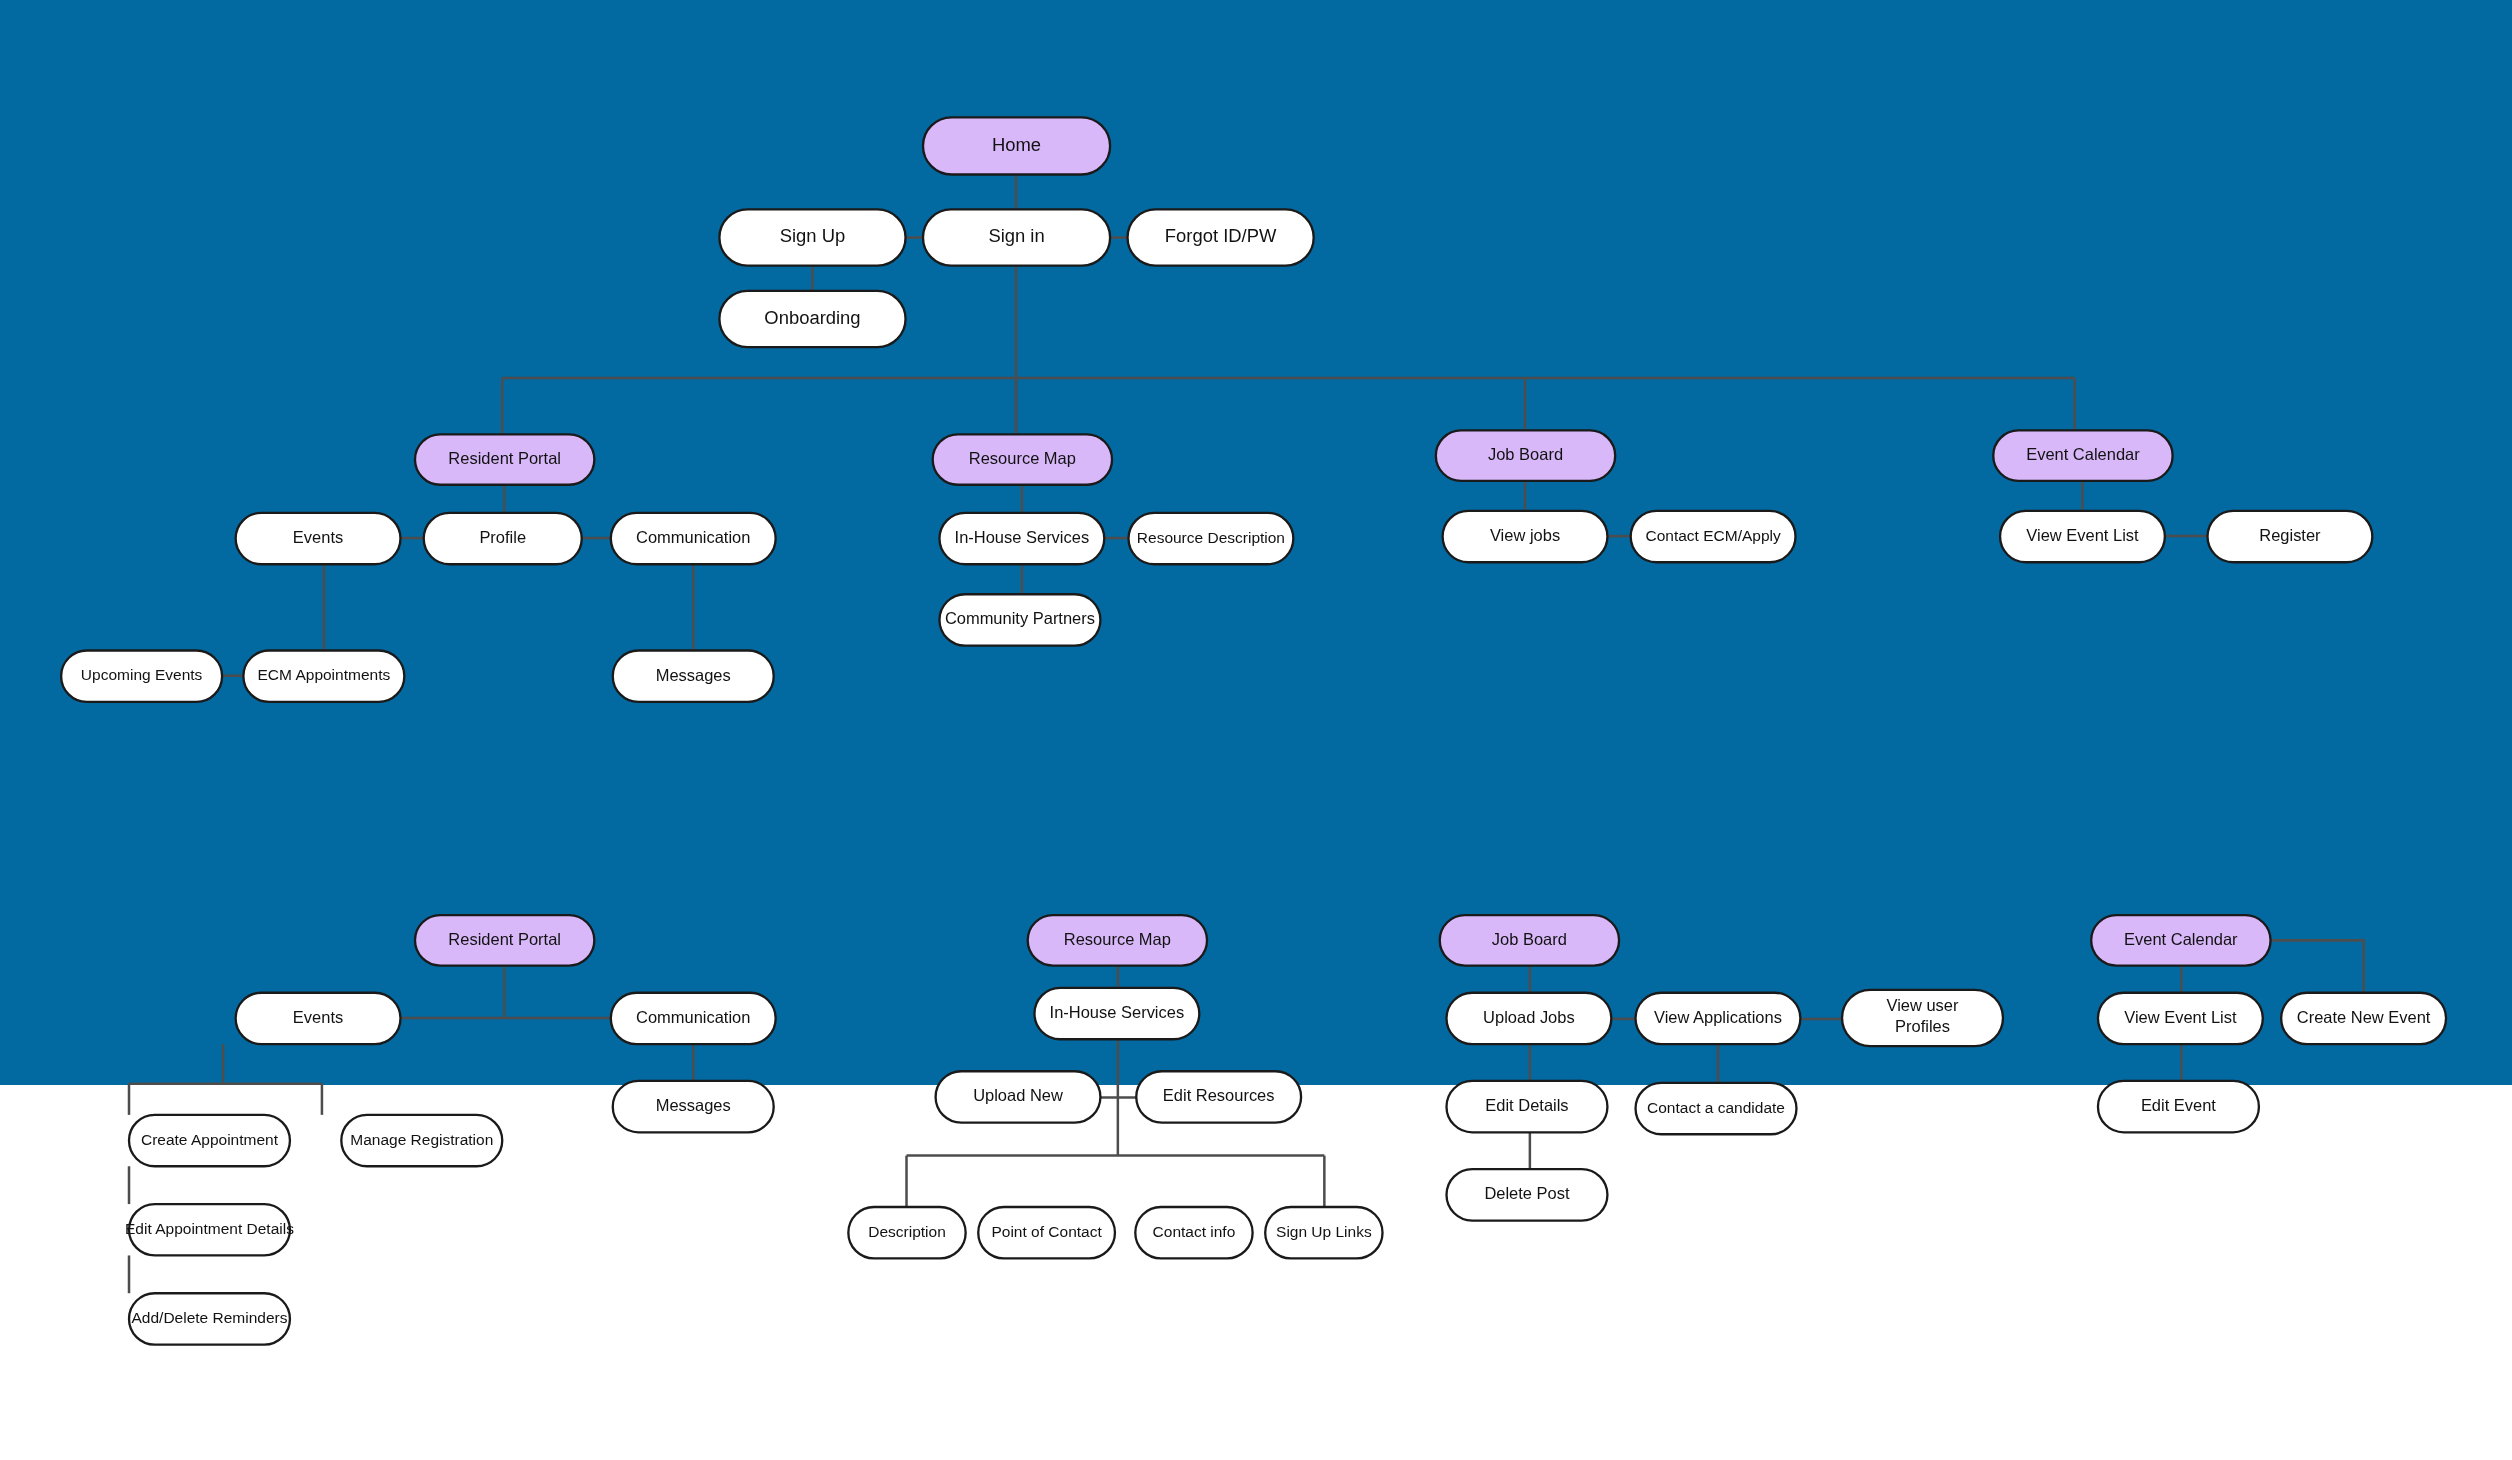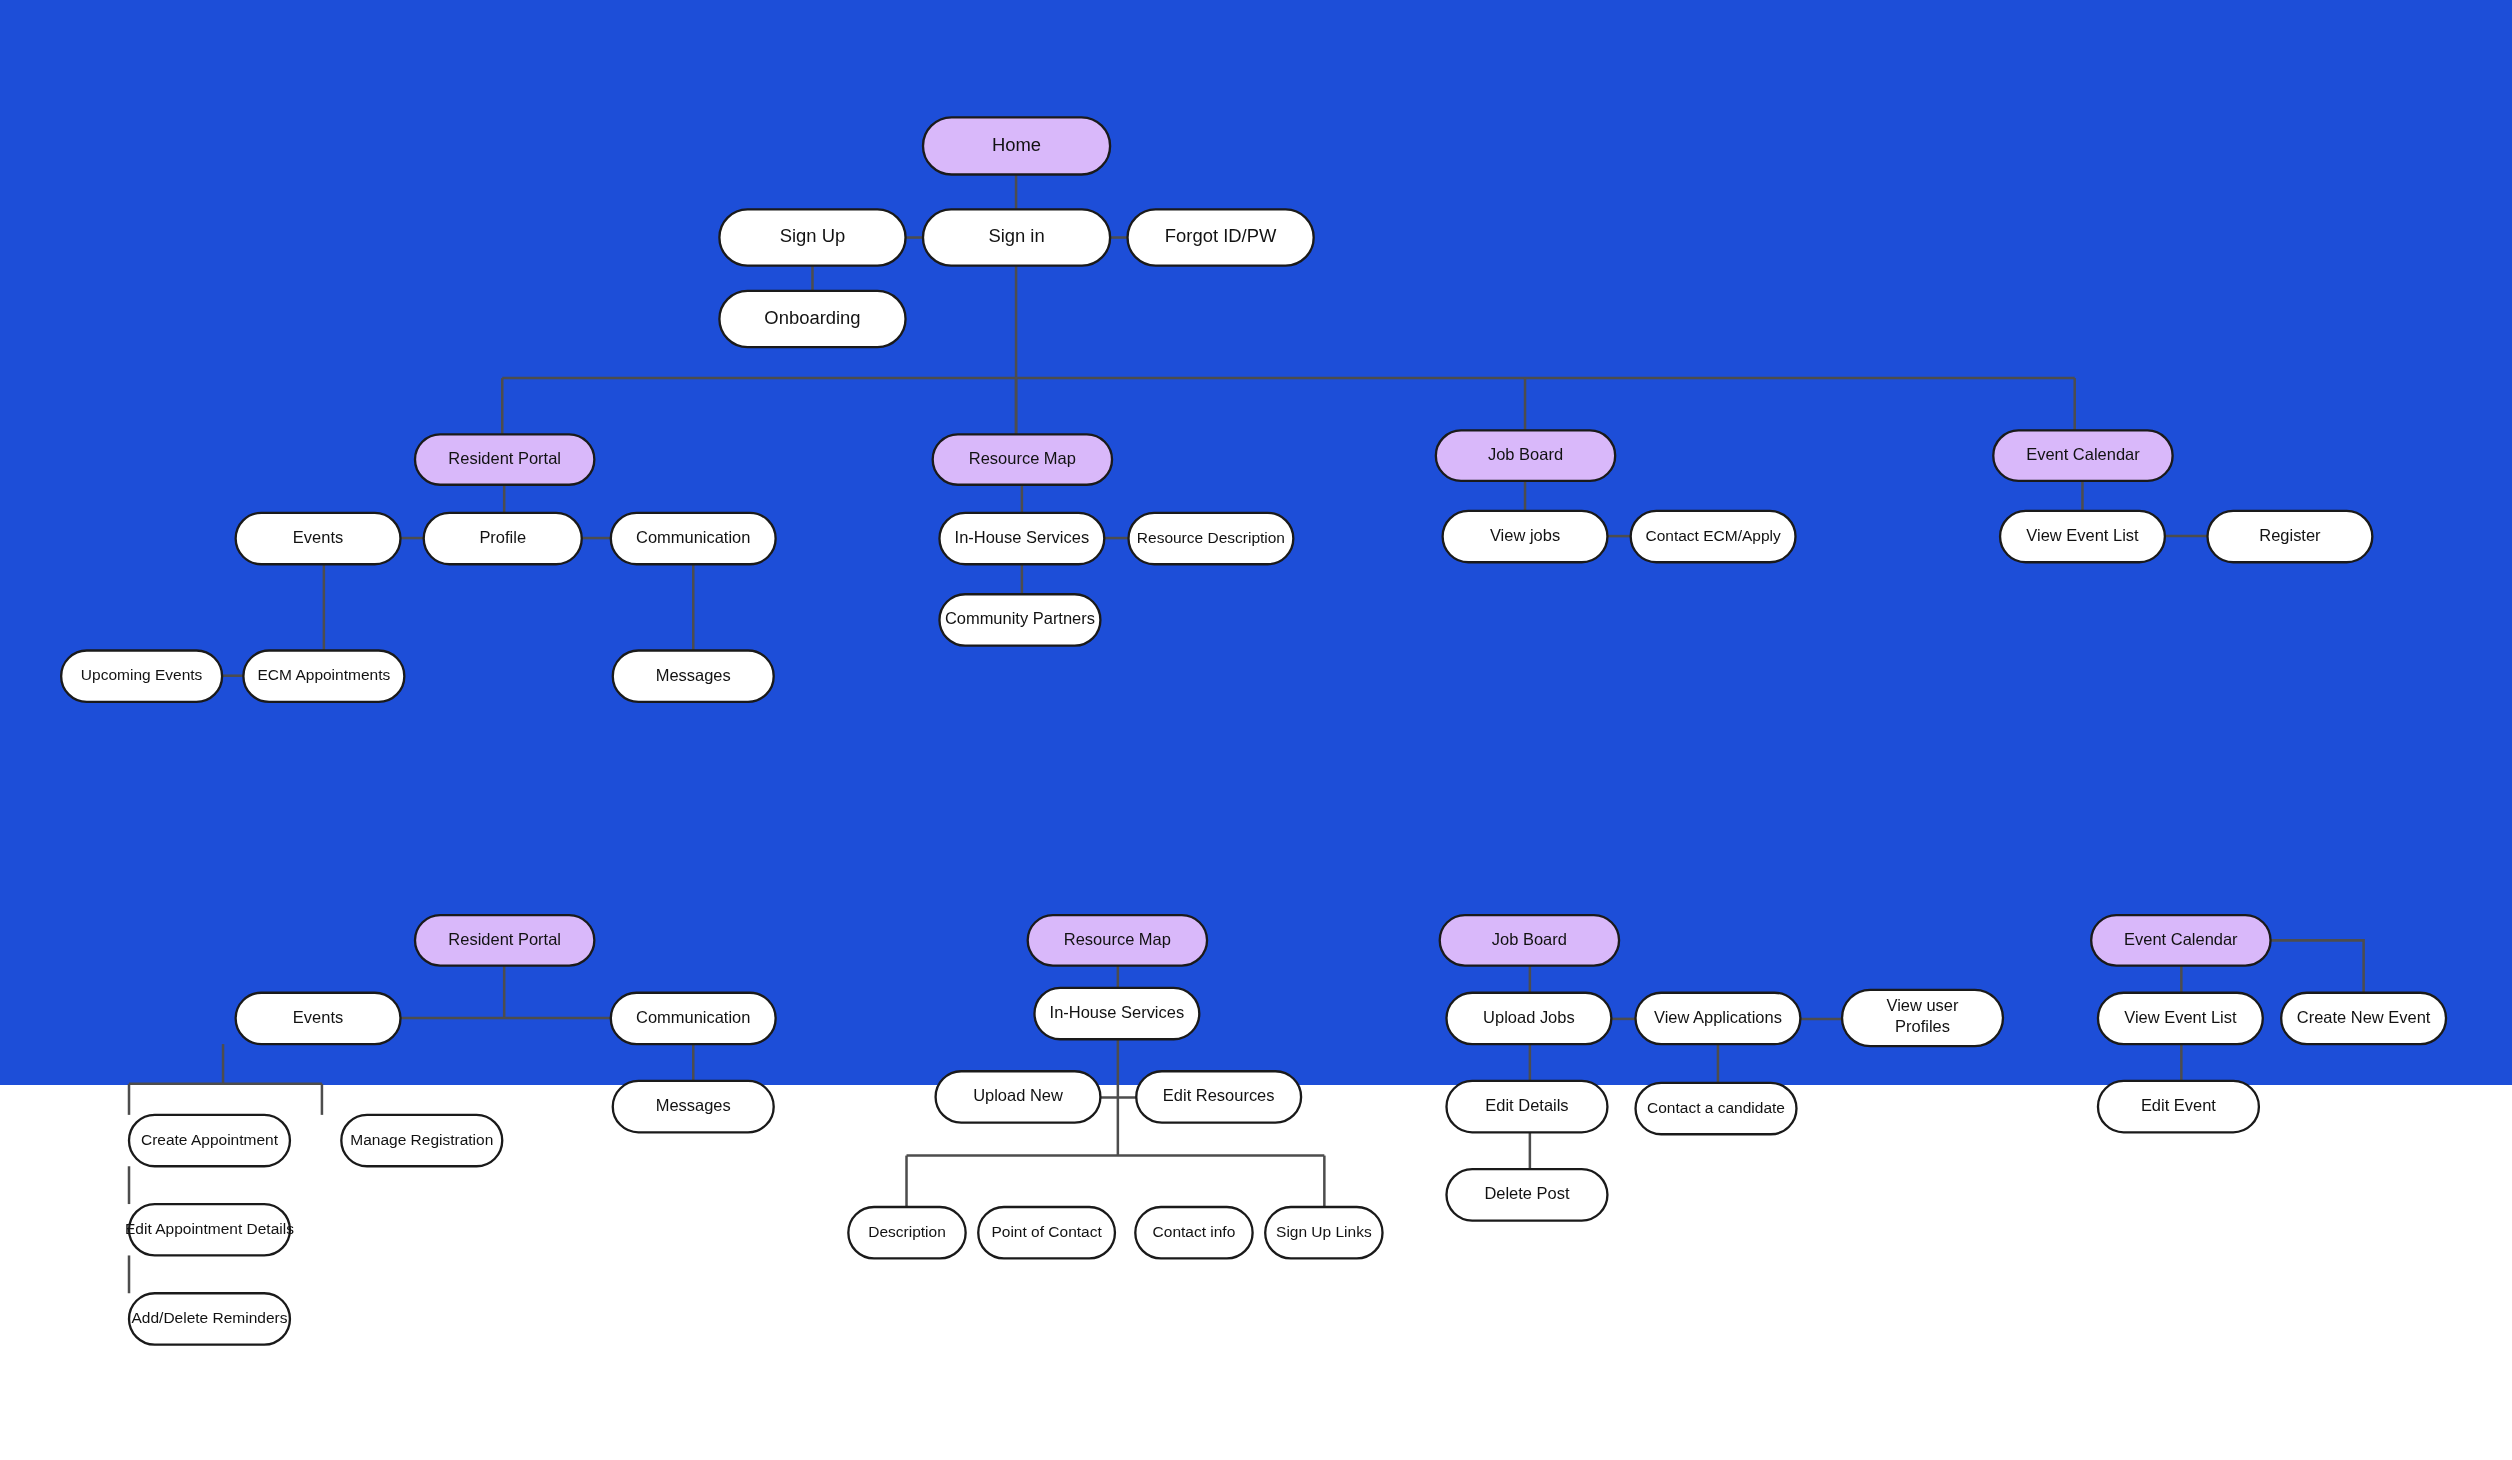--- a/index.html
+++ b/index.html
@@ -10,21 +10,21 @@
   body {
     width: 2512px;
     height: 1460px;
     font-family: "Liberation Sans", sans-serif;
     overflow: hidden;
   }
   #diagram-root {
     position: relative;
     width: 2512px;
     height: 1085px;
-    background: #1d4ed8;
+    background: #0369a1;
     text-align: right;
   }
   svg#flow-svg {
     position: absolute;
     top: 0;
     left: 0;
     width: 2512px;
     height: 1460px;
     display: block;
   }

